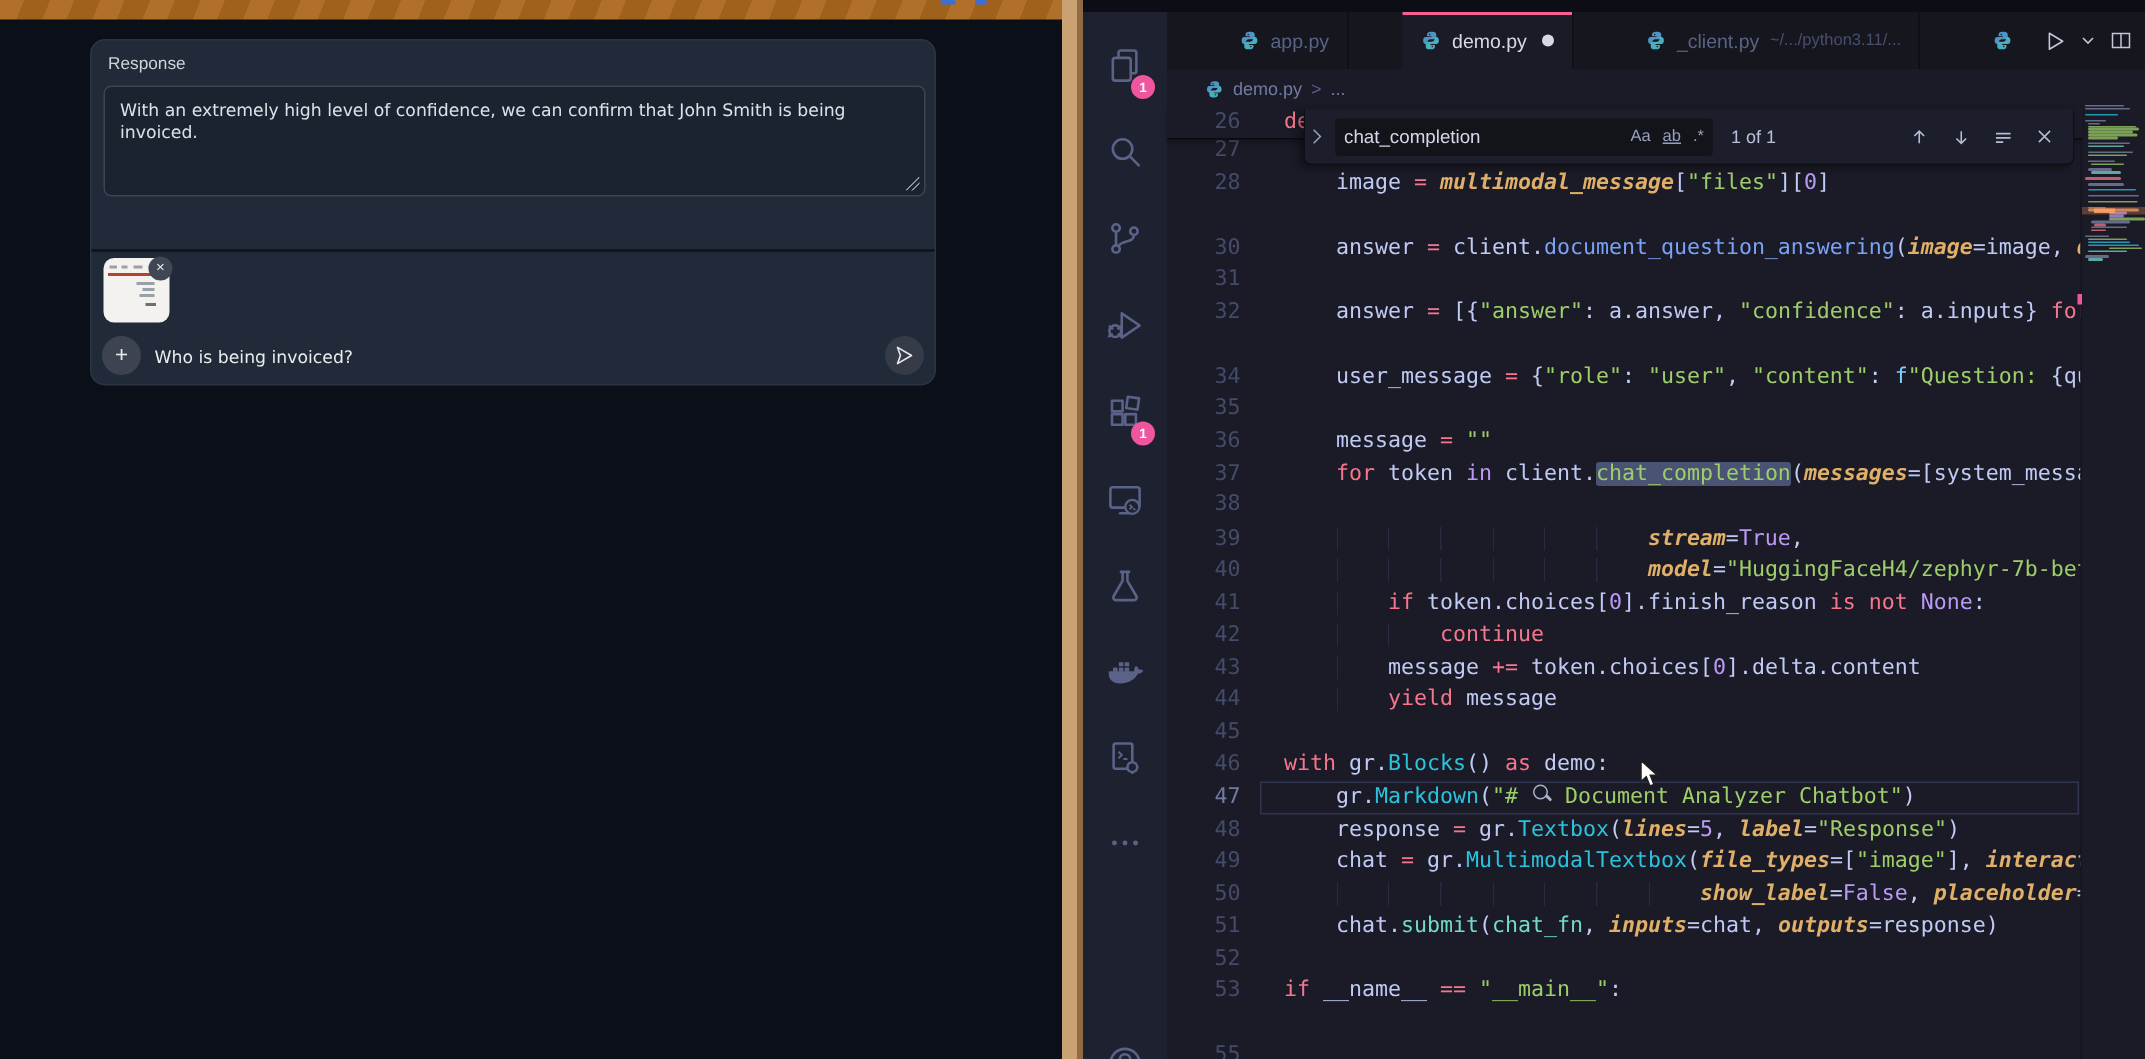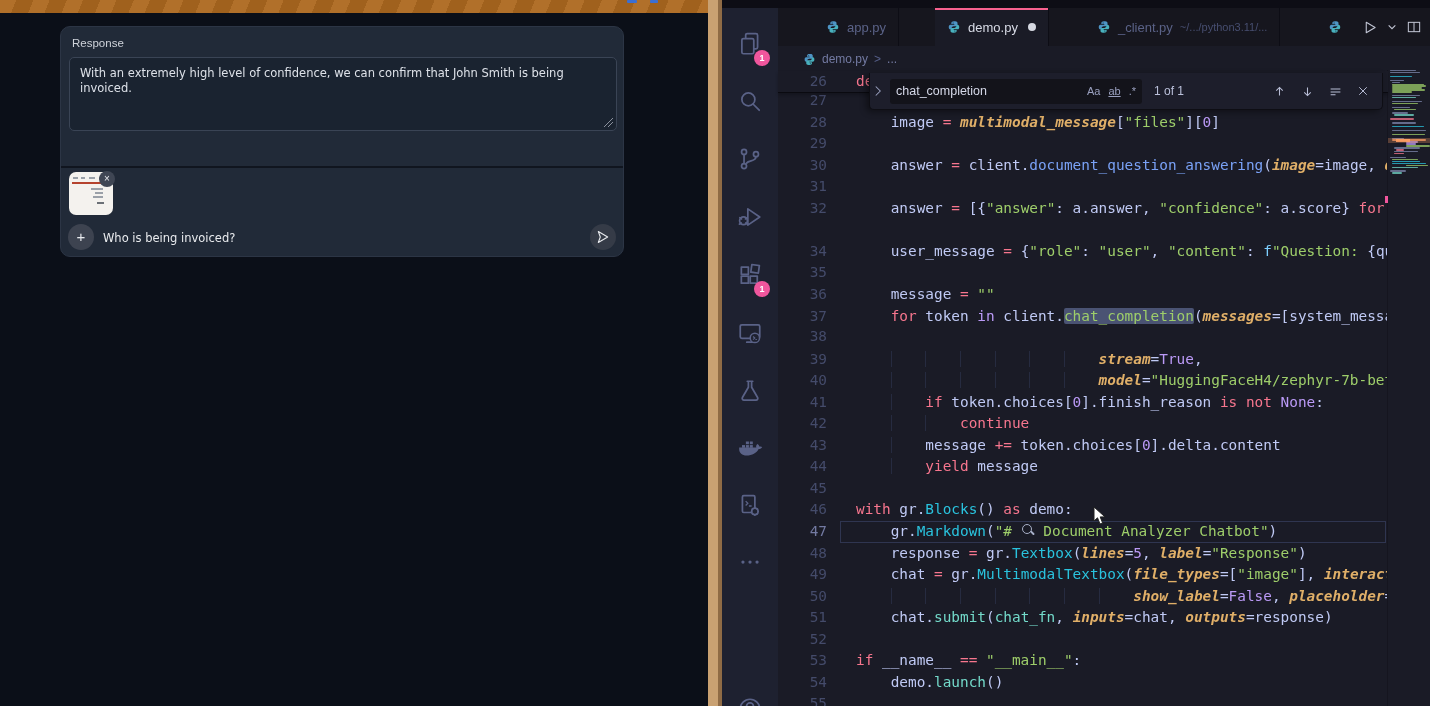--- a/index.html
+++ b/index.html
@@ -328,35 +328,31 @@
 
   <div class="editor">
       <div class="code-row" style="top: 18px;">
         <span class="gutter">27</span>
         <span class="codeline"></span>
       </div>
       <div class="code-row" style="top: 39.55px;">
         <span class="gutter">28</span>
         <span class="codeline"><span class="">    </span><span class="tk-fg">image </span><span class="tk-kw">=</span><span class="tk-fg"> </span><span class="tk-par">multimodal_message</span><span class="tk-fg">[</span><span class="tk-str">"files"</span><span class="tk-fg">][</span><span class="tk-num">0</span><span class="tk-fg">]</span></span>
       </div>
-      <div class="code-row" style="top: 61.1px;">
-        <span class="gutter">29</span>
-        <span class="codeline"></span>
-      </div>
       <div class="code-row" style="top: 82.65px;">
         <span class="gutter">30</span>
         <span class="codeline"><span class="">    </span><span class="tk-fg">answer </span><span class="tk-kw">=</span><span class="tk-fg"> client.</span><span class="tk-fn">document_question_answering</span><span class="tk-fg">(</span><span class="tk-par">image</span><span class="tk-fg">=image, </span><span class="tk-par">question</span></span>
       </div>
       <div class="code-row" style="top: 104.2px;">
         <span class="gutter">31</span>
         <span class="codeline"></span>
       </div>
       <div class="code-row" style="top: 125.75px;">
         <span class="gutter">32</span>
-        <span class="codeline"><span class="">    </span><span class="tk-fg">answer </span><span class="tk-kw">=</span><span class="tk-fg"> [{</span><span class="tk-str">"answer"</span><span class="tk-fg">: a.answer, </span><span class="tk-str">"confidence"</span><span class="tk-fg">: a.score} </span><span class="tk-kw">for</span><span class="tk-fg"> a </span></span>
+        <span class="codeline"><span class="">    </span><span class="tk-fg">answer </span><span class="tk-kw">=</span><span class="tk-fg"> [{</span><span class="tk-str">"answer"</span><span class="tk-fg">: a.answer, </span><span class="tk-str">"confidence"</span><span class="tk-fg">: a.inputs} </span><span class="tk-kw">for</span><span class="tk-fg"> a </span></span>
       </div>
       <div class="code-row" style="top: 168.85px;">
         <span class="gutter">34</span>
         <span class="codeline"><span class="">    </span><span class="tk-fg">user_message </span><span class="tk-kw">=</span><span class="tk-fg"> {</span><span class="tk-str">"role"</span><span class="tk-fg">: </span><span class="tk-str">"user"</span><span class="tk-fg">, </span><span class="tk-str">"content"</span><span class="tk-fg">: </span><span class="tk-cyanf">f</span><span class="tk-str">"Question: </span><span class="tk-fg">{question}</span></span>
       </div>
       <div class="code-row" style="top: 190.4px;">
         <span class="gutter">35</span>
         <span class="codeline"></span>
       </div>
       <div class="code-row" style="top: 211.95px;">
@@ -423,24 +419,20 @@
         <span class="gutter">51</span>
         <span class="codeline"><span class="">    </span><span class="tk-fg">chat.</span><span class="tk-teal">submit</span><span class="tk-fg">(</span><span class="tk-teal">chat_fn</span><span class="tk-fg">, </span><span class="tk-par">inputs</span><span class="tk-fg">=chat, </span><span class="tk-par">outputs</span><span class="tk-fg">=response)</span></span>
       </div>
       <div class="code-row" style="top: 556.75px;">
         <span class="gutter">52</span>
         <span class="codeline"></span>
       </div>
       <div class="code-row" style="top: 578.3px;">
         <span class="gutter">53</span>
         <span class="codeline"><span class="tk-kw">if</span><span class="tk-fg"> __name__ </span><span class="tk-kw">==</span><span class="tk-fg"> </span><span class="tk-str">"__main__"</span><span class="tk-fg">:</span></span>
-      </div>
-      <div class="code-row" style="top: 599.85px;">
-        <span class="gutter">54</span>
-        <span class="codeline"><span class="">    </span><span class="tk-fg">demo.</span><span class="tk-teal">launch</span><span class="tk-fg">()</span></span>
       </div>
       <div class="code-row" style="top: 621.4px;">
         <span class="gutter">55</span>
         <span class="codeline"></span>
       </div>
     </div>
 
   <div class="sticky">
       <div class="code-row">
         <span class="gutter">26</span>

